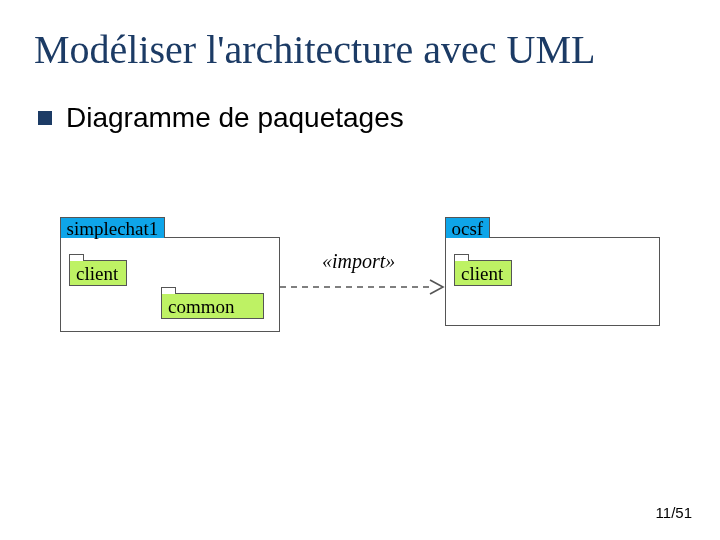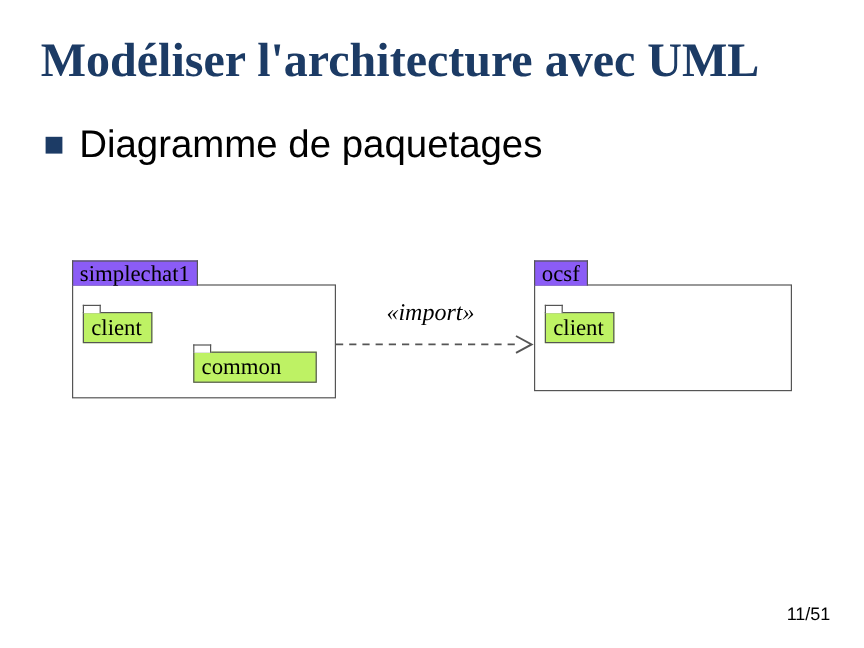--- a/index.html
+++ b/index.html
@@ -18,37 +18,37 @@
     width: 720px;
     height: 540px;
     box-sizing: border-box;
     padding: 24px 34px 0 34px;
   }
   .title {
     font-size: 40px;
     color: #1c3b65;
     line-height: 1.1;
     margin: 4px 0 30px 0;
-    font-weight: bold;
+    font-weight: normal;
   }
   .bullet-row {
     display: flex;
     align-items: center;
     gap: 14px;
     margin-left: 4px;
   }
   .bullet {
     width: 14px;
     height: 14px;
     background: #1c3b65;
     flex-shrink: 0;
   }
   .bullet-text {
     font-family: Arial, Helvetica, sans-serif;
-    font-size: 32px;
+    font-size: 28px;
     color: #000;
   }
   .page-number {
     position: absolute;
     right: 28px;
     bottom: 19px;
     font-family: Liberation Sans, sans-serif;
     font-size: 15px;
   }
   
@@ -65,21 +65,21 @@
     border: 1.5px solid #555;
     background: #fff;
     box-sizing: border-box;
   }
   .pkg .tab {
     position: absolute;
     top: -21px;
     left: -1.5px;
     border: 1.5px solid #555;
     border-bottom: none;
-    background: #8b5cf6;
+    background: #0ea5e9;
     padding: 0 6px;
     height: 21px;
     line-height: 21px;
     font-size: 19px;
     box-sizing: border-box;
   }
   .inner {
     position: absolute;
     border: 1.5px solid #555;
     background: #bef264;

